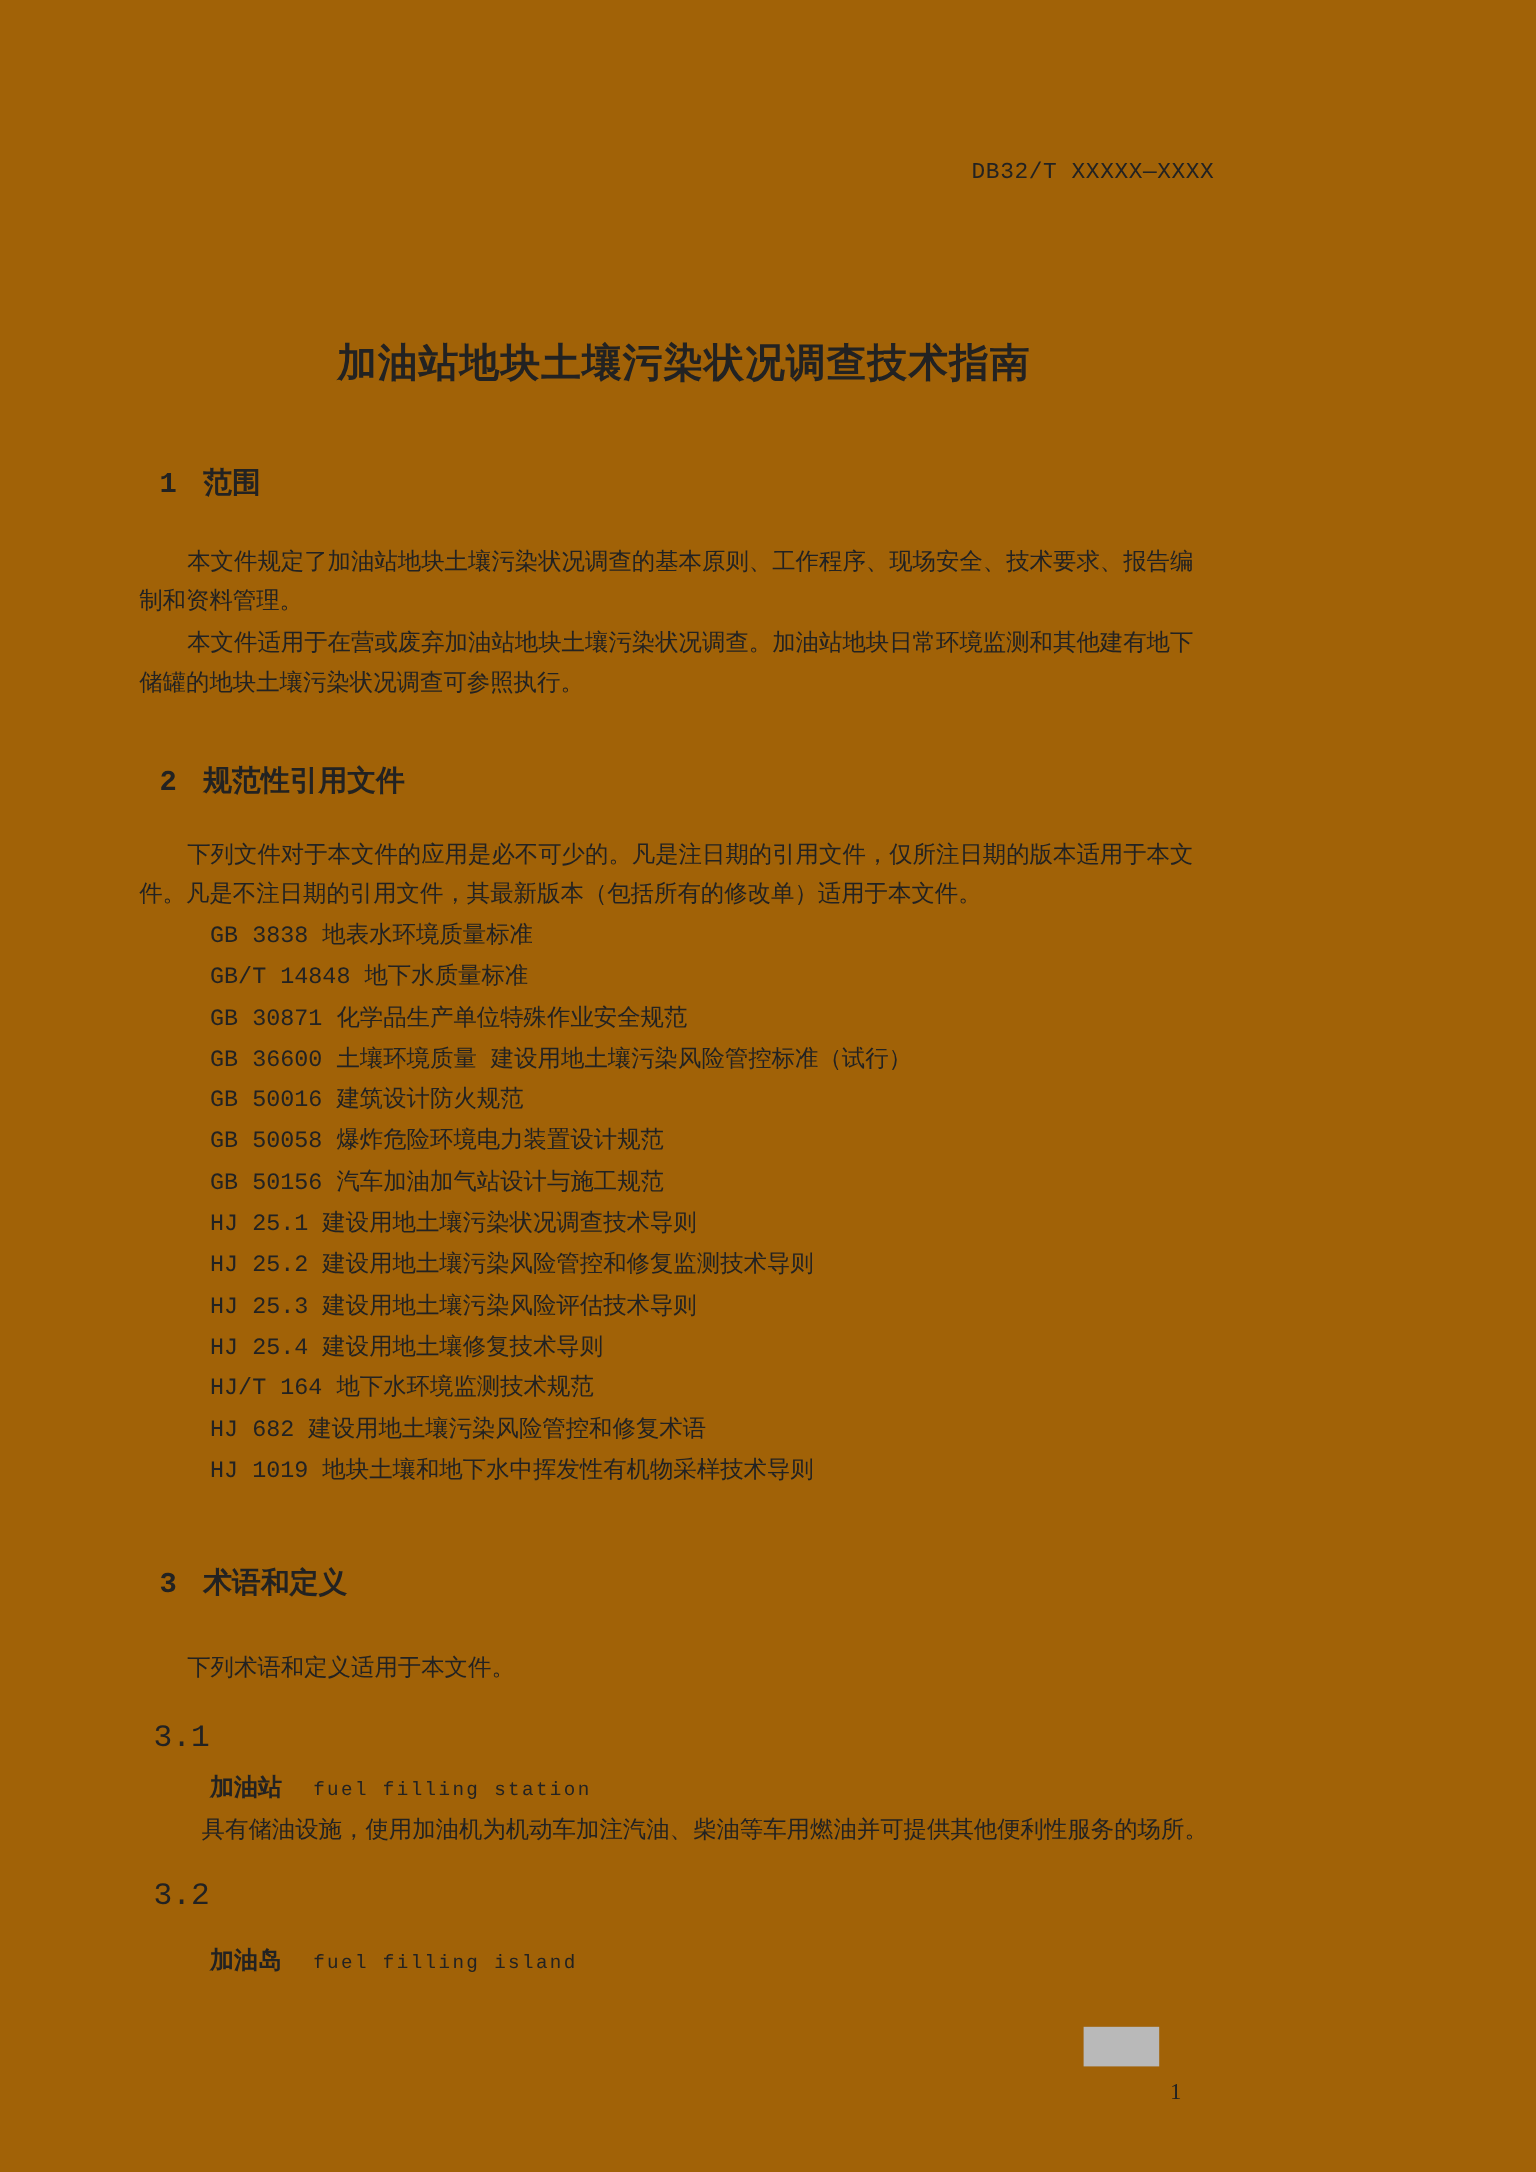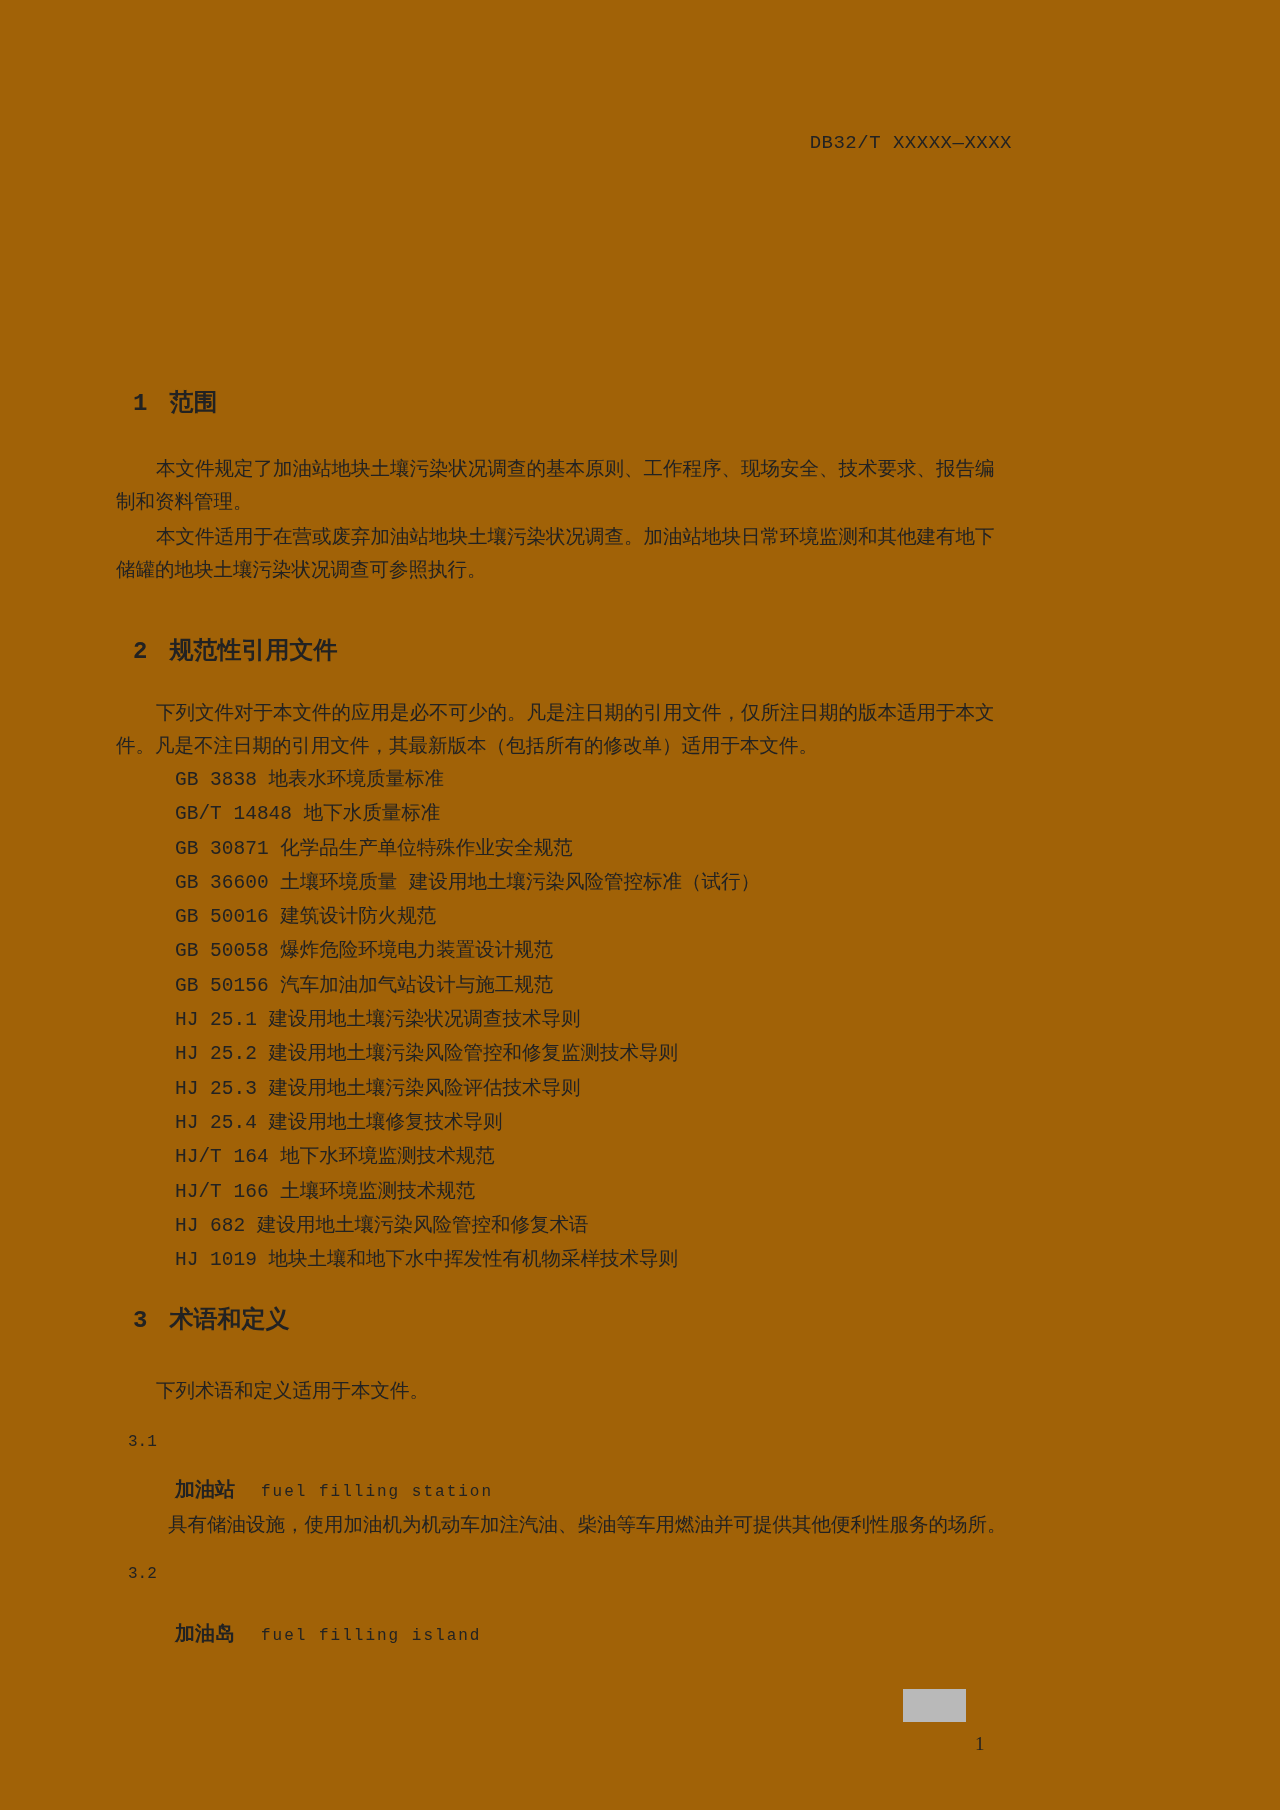--- a/index.html
+++ b/index.html
@@ -65,21 +65,21 @@
     width: 900px;
     font-family: "Liberation Mono", "Liberation Serif", serif;
     font-size: 19.5px;
     line-height: 34.3px;
   }
   .ref-item { white-space: nowrap; }
 
   .term-num {
     left: 128px;
     font-family: "Liberation Mono", monospace;
-    font-size: 16px;
+    font-size: 26px;
     white-space: nowrap;
   }
   .term-line {
     left: 175px;
     font-size: 20px;
     white-space: nowrap;
   }
   .term-zh {
     font-family: "Liberation Sans", sans-serif;
     font-weight: bold;
@@ -109,20 +109,21 @@
     font-size: 19px;
   }
 </style>
 </head>
 <body>
 
 <div id="page">
 
   <div class="abs doc-code">DB32/T XXXXX—XXXX</div>
 
+  <div class="abs doc-title">加油站地块土壤污染状况调查技术指南</div>
 
   <div class="abs sec-heading" style="top:386px;">
     <span class="sec-num">1</span><span>范围</span>
   </div>
 
   <div class="abs body-block" style="top:452px;">
     <div class="body-line indent">本文件规定了加油站地块土壤污染状况调查的基本原则、工作程序、现场安全、技术要求、报告编</div>
     <div class="body-line">制和资料管理。</div>
   </div>
 
@@ -146,21 +147,20 @@
     <div class="ref-item">GB 30871 化学品生产单位特殊作业安全规范</div>
     <div class="ref-item">GB 36600 土壤环境质量 建设用地土壤污染风险管控标准（试行）</div>
     <div class="ref-item">GB 50016 建筑设计防火规范</div>
     <div class="ref-item">GB 50058 爆炸危险环境电力装置设计规范</div>
     <div class="ref-item">GB 50156 汽车加油加气站设计与施工规范</div>
     <div class="ref-item">HJ 25.1 建设用地土壤污染状况调查技术导则</div>
     <div class="ref-item">HJ 25.2 建设用地土壤污染风险管控和修复监测技术导则</div>
     <div class="ref-item">HJ 25.3 建设用地土壤污染风险评估技术导则</div>
     <div class="ref-item">HJ 25.4 建设用地土壤修复技术导则</div>
     <div class="ref-item">HJ/T 164 地下水环境监测技术规范</div>
-    <div class="ref-item">HJ/T 166 土壤环境监测技术规范</div>
     <div class="ref-item">HJ 682 建设用地土壤污染风险管控和修复术语</div>
     <div class="ref-item">HJ 1019 地块土壤和地下水中挥发性有机物采样技术导则</div>
   </div>
 
   <div class="abs sec-heading" style="top:1303px;">
     <span class="sec-num">3</span><span>术语和定义</span>
   </div>
 
   <div class="abs body-block" style="top:1374px;">
     <div class="body-line indent">下列术语和定义适用于本文件。</div>

